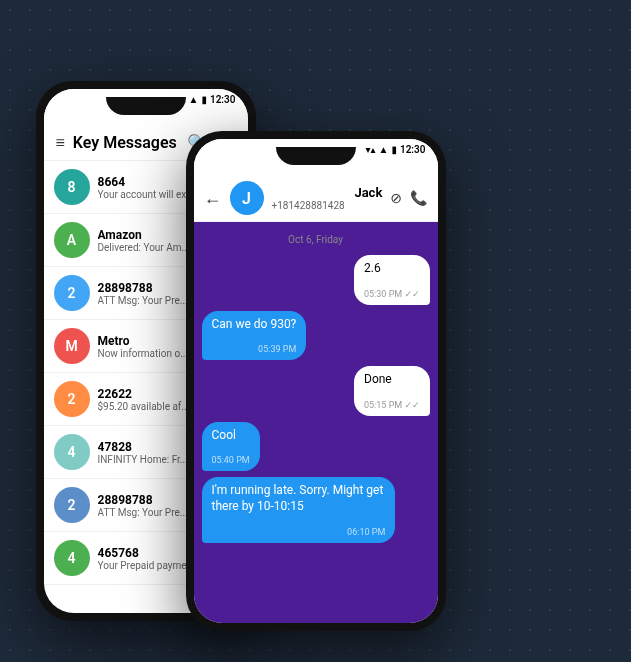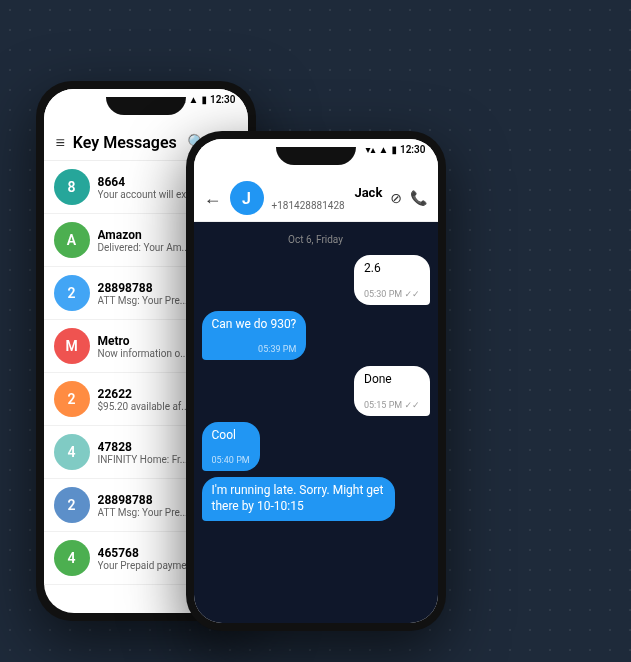--- a/index.html
+++ b/index.html
@@ -280,21 +280,21 @@
       font-size: 16px;
       color: #333;
     }
 
     
     .chat-messages {
       padding: 8px;
       display: flex;
       flex-direction: column;
       gap: 6px;
-      background: #0f172a;
+      background: #4c1d95;
       height: calc(100% - 65px);
       overflow: hidden;
     }
 
     .date-divider {
       text-align: center;
       font-size: 10px;
       color: #888;
       margin: 4px 0;
     }
@@ -501,19 +501,20 @@
           <div class="bubble-meta dark">05:15 PM ✓✓</div>
         </div>
 
         <div class="msg-bubble sent">
           <div class="bubble-text">Cool</div>
           <div class="bubble-meta">05:40 PM</div>
         </div>
 
         <div class="msg-bubble sent" style="max-width:85%;">
           <div class="bubble-text">I'm running late. Sorry. Might get there by 10-10:15</div>
+          <div class="bubble-meta">06:10 PM</div>
         </div>
       </div>
 
     </div>
   </div>
 
 </div>
 
 </body></html>

